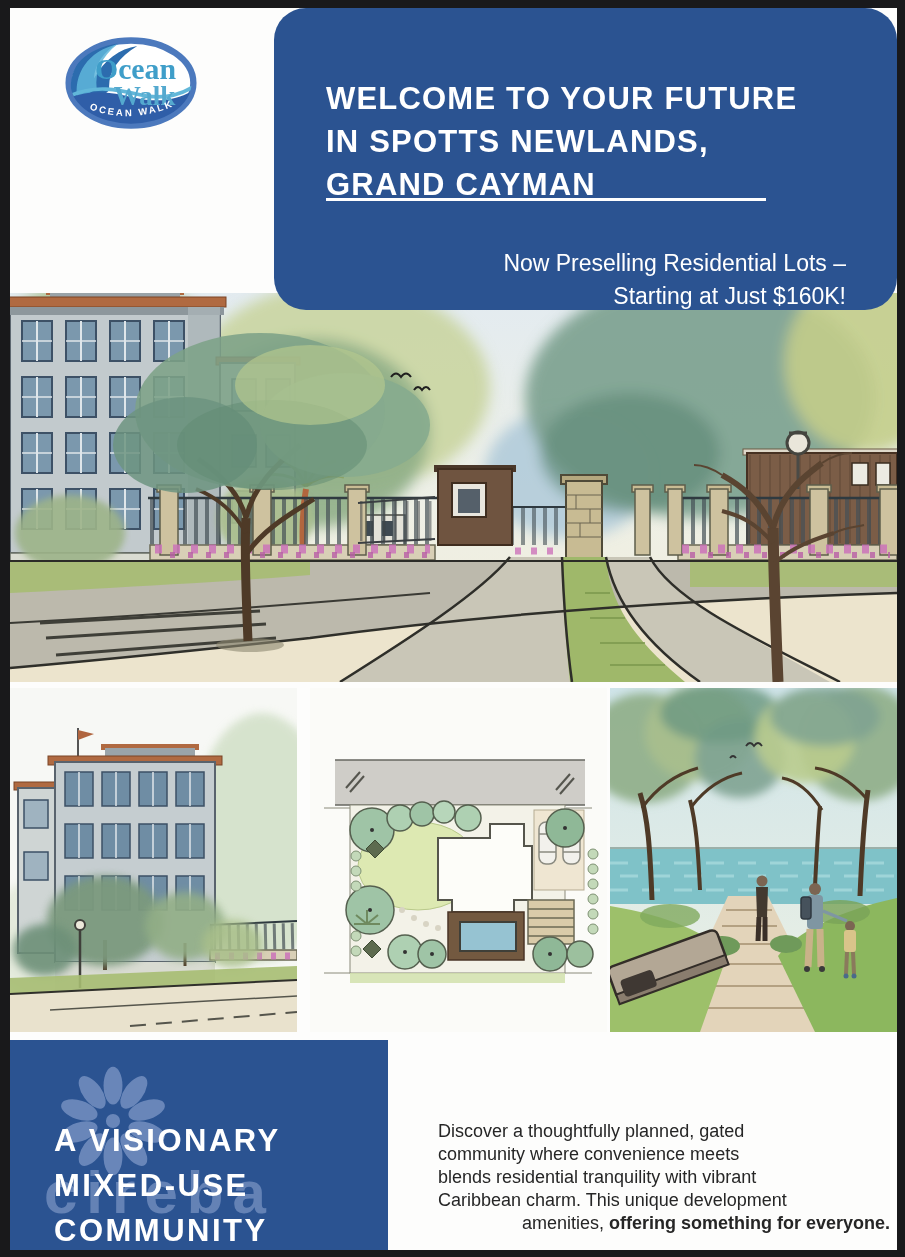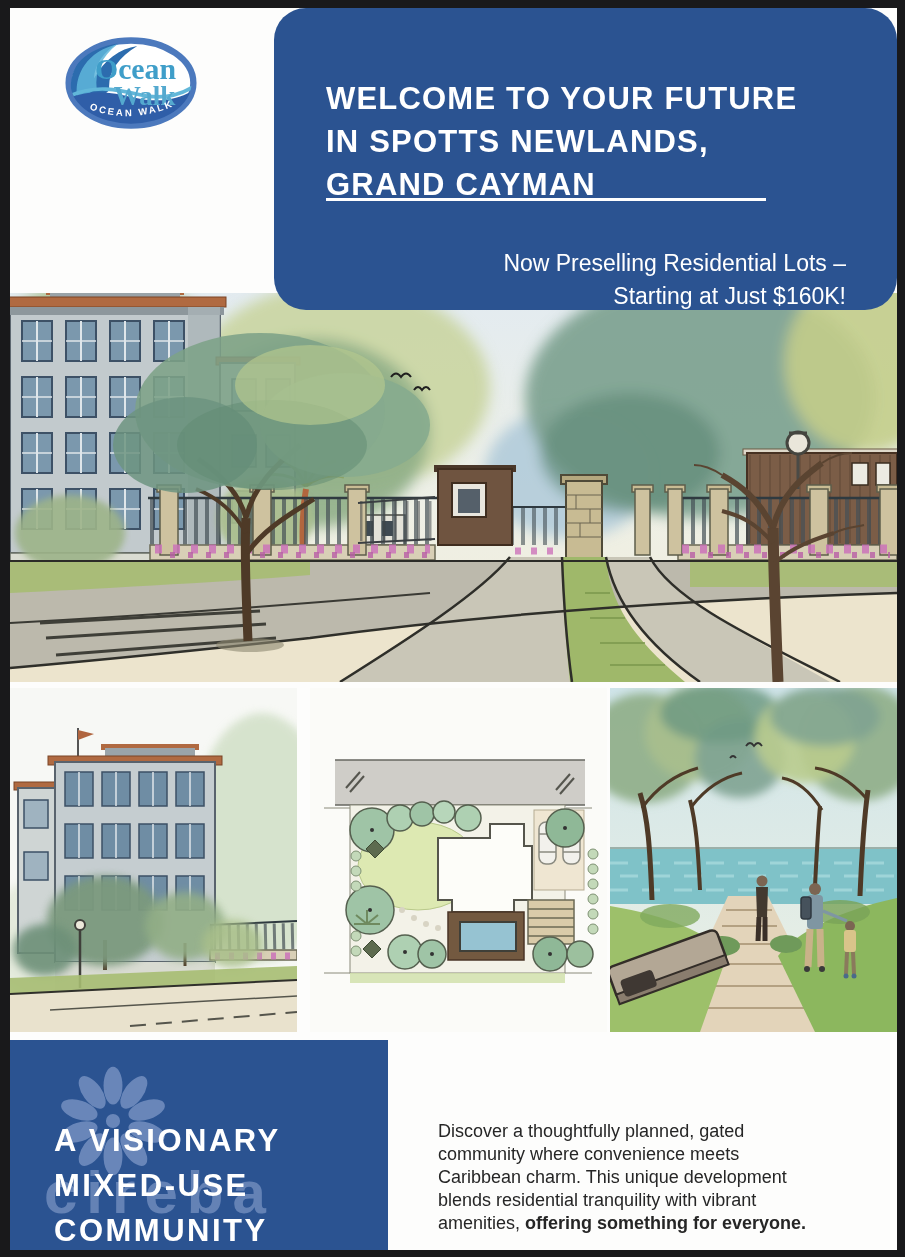--- a/index.html
+++ b/index.html
@@ -54,21 +54,21 @@
   .wm-text{
     left:34px;top:118px;z-index:2;
     color:var(--watermark,#93a9d4);opacity:.55;
     font-size:60px;font-weight:bold;letter-spacing:9px;text-align:center;
   }
   .footer-body{
     left:428px;top:1094px;width:452px;
     color:#262626;font-size:18px;line-height:23px;
   }
   .footer-body span{display:block;}
-  .footer-body .tail{display:block;}
+  .footer-body .tail{display:block;text-align:right;}
   .footer-body .tail .reg{display:inline;}
   .footer-body .tail .bld{display:inline;font-weight:bold;}
   
   .logo{left:53px;top:28px;width:136px;height:94px;text-align:center;}
 </style>
 </head>
 <body>
 
 <div class="page">
 
@@ -616,18 +616,18 @@
     </svg>
     <div class="abs wm-text">cireba</div>
     <h2 class="abs footer-headline">A VISIONARY
 MIXED-USE
 COMMUNITY</h2>
   </aside>
 
   <p class="abs footer-body">
     <span>Discover a thoughtfully planned, gated</span>
     <span>community where convenience meets</span>
+    <span>blends residential tranquility with vibrant</span>
     <span>Caribbean charm. This unique development</span>
-    <span>blends residential tranquility with vibrant</span>
     <span class="tail"><span class="reg">amenities, </span><span class="bld">offering something for everyone.</span></span>
   </p>
 
 </div>
 
 </body></html>

